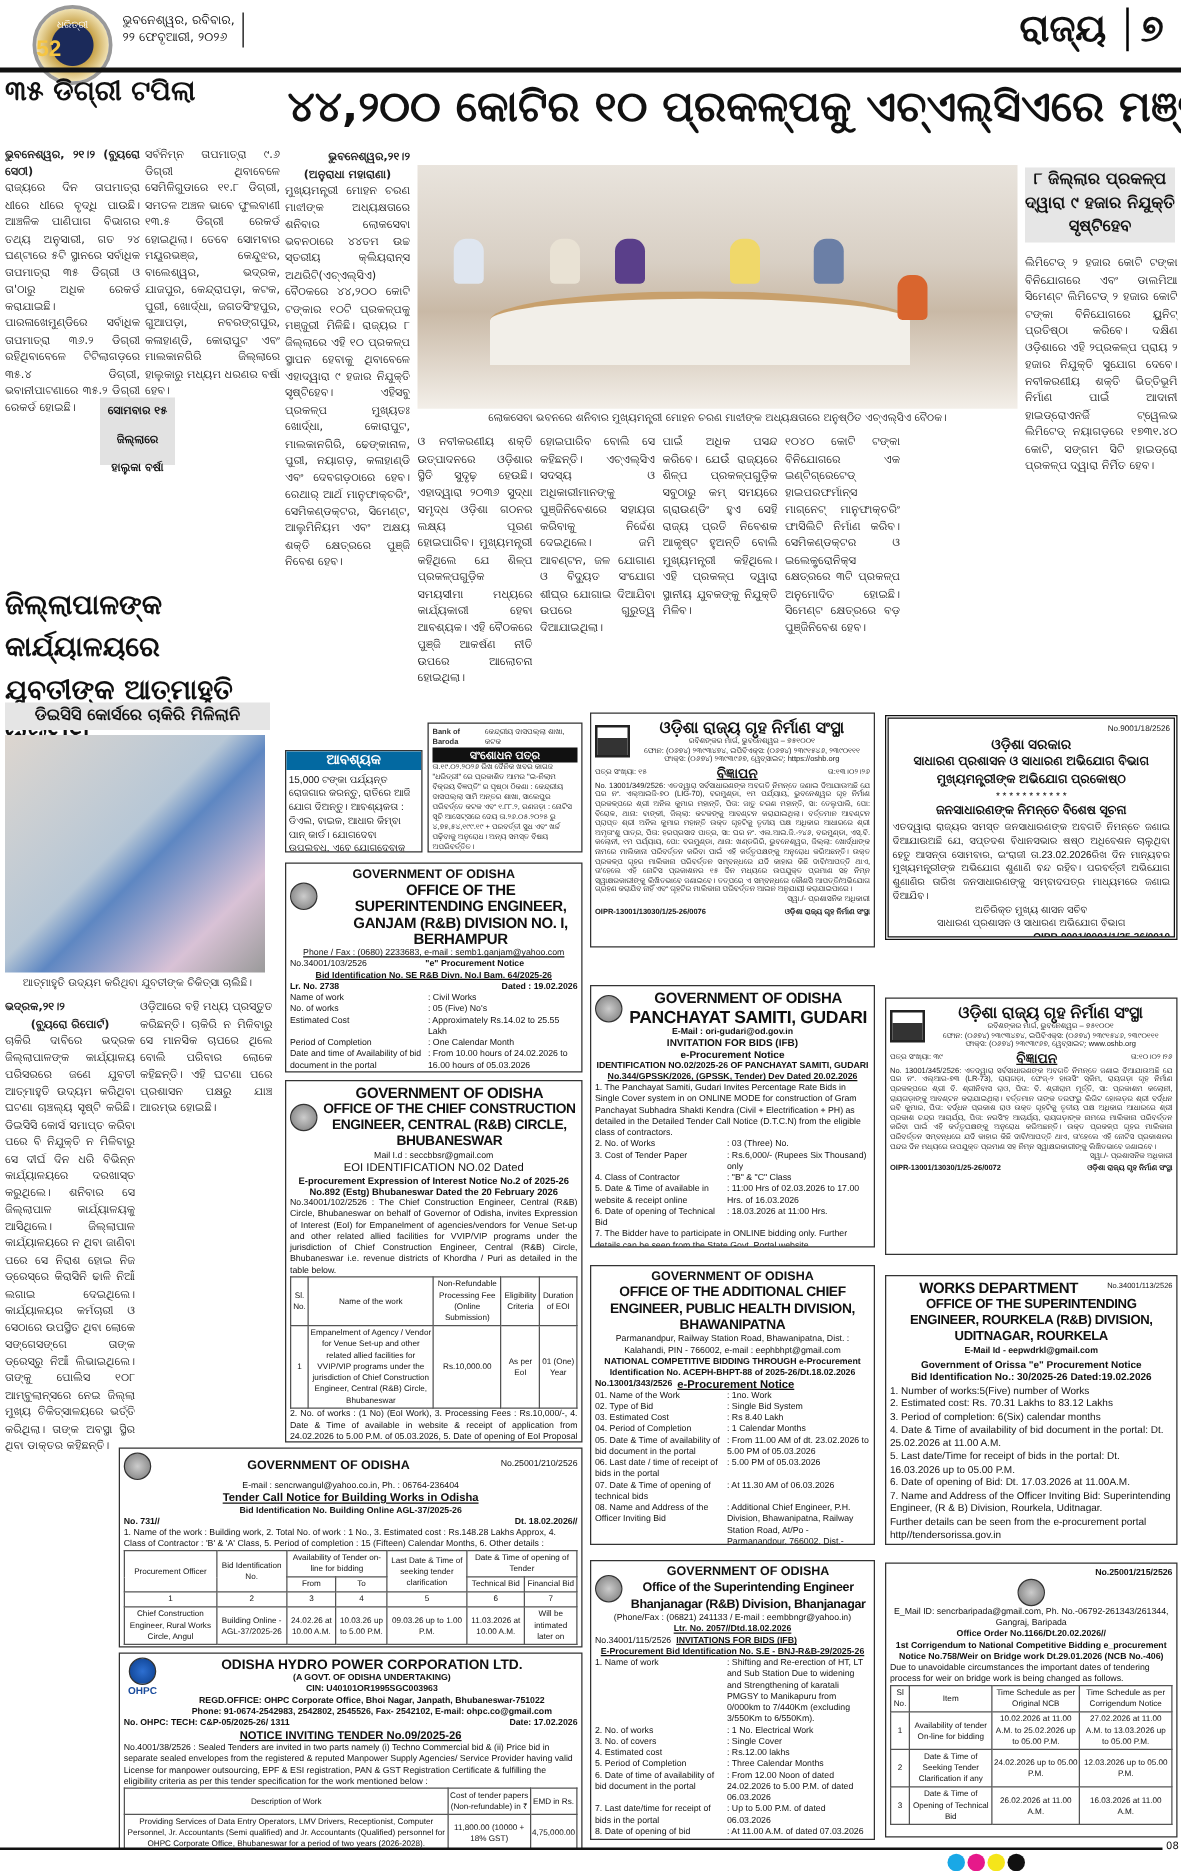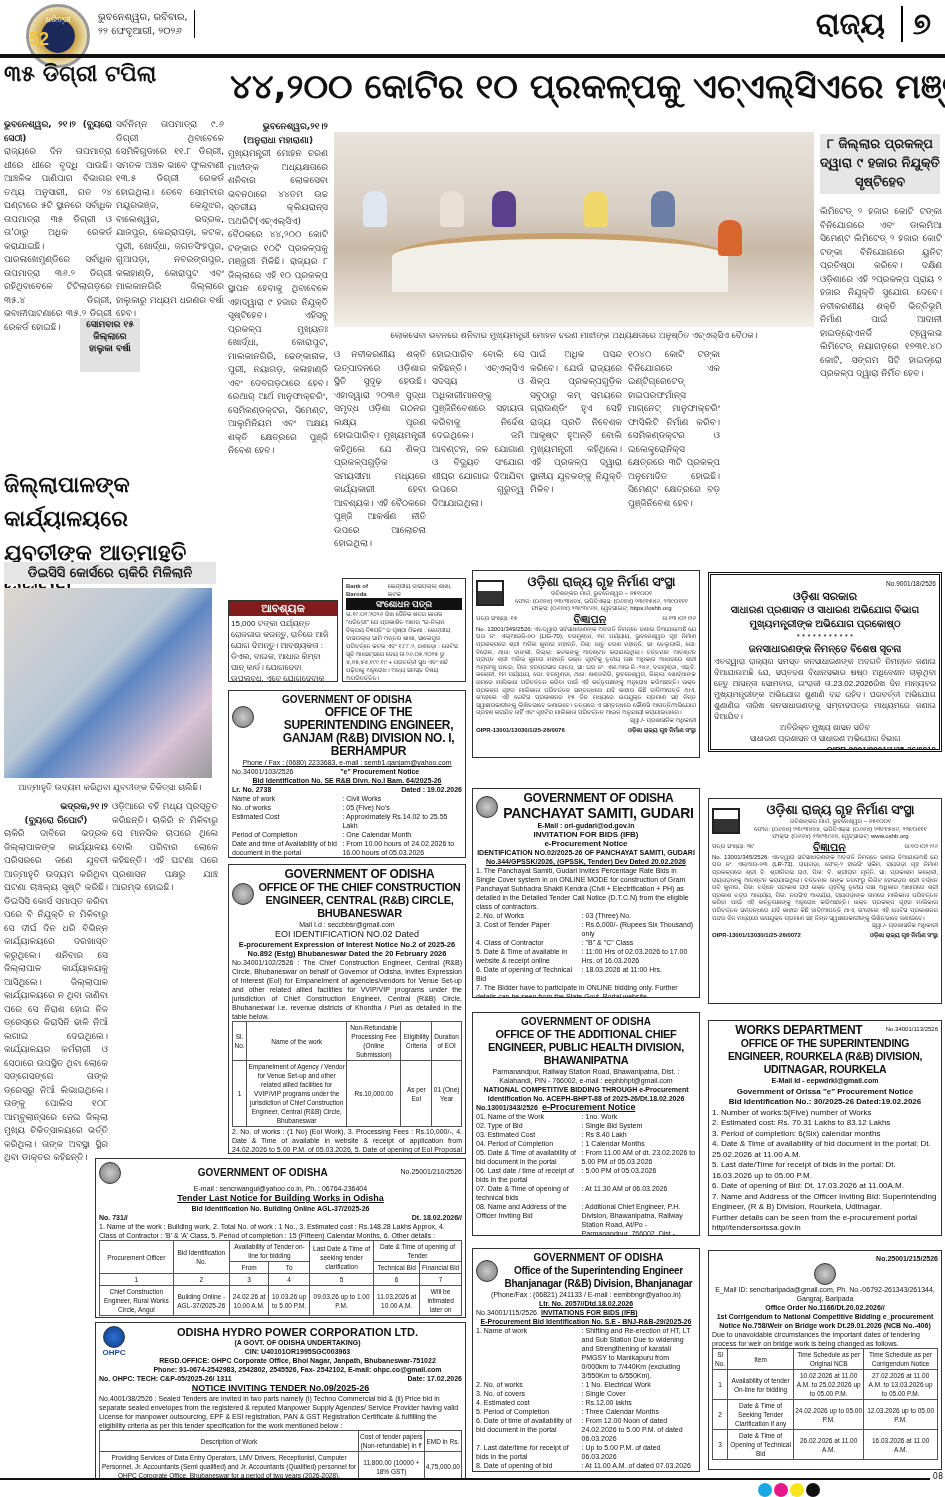--- a/index.html
+++ b/index.html
@@ -56,21 +56,21 @@
 <div class="abs h-small">
   <div>୩୫ ଡିଗ୍ରୀ ଟପିଲା</div>
 </div>
 <div class="abs col" style="left:4px;top:118px;width:108px;height:340px">
   <div class="dateline">ଭୁବନେଶ୍ୱର, ୨୧।୨ (ବ୍ୟୁରୋ ସେଠୀ)</div>
   <div>ରାଜ୍ୟରେ ଦିନ ତାପମାତ୍ରା ଧୀରେ ଧୀରେ ବୃଦ୍ଧି ପାଉଛି। ଆଞ୍ଚଳିକ ପାଣିପାଗ ବିଭାଗର ତଥ୍ୟ ଅନୁସାରୀ, ଗତ ୨୪ ଘଣ୍ଟାରେ ୫ଟି ସ୍ଥାନରେ ସର୍ବାଧିକ ତାପମାତ୍ରା ୩୫ ଡିଗ୍ରୀ ଓ ତା'ଠାରୁ ଅଧିକ ରେକର୍ଡ କରାଯାଇଛି। ପାରଳାଖେମୁଣ୍ଡିରେ ସର୍ବାଧିକ ତାପମାତ୍ରା ୩୬.୨ ଡିଗ୍ରୀ ରହିଥିବାବେଳେ ଟିଟିଲାଗଡ଼ରେ ୩୫.୪ ଡିଗ୍ରୀ, ଭବାନୀପାଟଣାରେ ୩୫.୨ ଡିଗ୍ରୀ ରେକର୍ଡ ହୋଇଛି।</div>
 </div>
 <div class="abs col" style="left:116px;top:118px;width:108px;height:340px">
   <div>ସର୍ବନିମ୍ନ ତାପମାତ୍ରା ୯.୬ ଡିଗ୍ରୀ ଥିବାବେଳେ ସେମିଳିଗୁଡାରେ ୧୧.୮ ଡିଗ୍ରୀ, ସମତଳ ଅଞ୍ଚଳ ଭାବେ ଫୁଲବାଣୀ ୧୩.୫ ଡିଗ୍ରୀ ରେକର୍ଡ ହୋଇଥିଲା। ତେବେ ସୋମବାର ମୟୂରଭଞ୍ଜ, କେନ୍ଦୁଝର, ବାଲେଶ୍ୱର, ଭଦ୍ରକ, ଯାଜପୁର, କେନ୍ଦ୍ରାପଡ଼ା, କଟକ, ପୁରୀ, ଖୋର୍ଦ୍ଧା, ଜଗତସିଂହପୁର, ଗୁଆପଡ଼ା, ନବରଙ୍ଗପୁର, କଳାହାଣ୍ଡି, କୋରାପୁଟ ଏବଂ ମାଲକାନଗିରି ଜିଲ୍ଲାରେ ହାଲୁକାରୁ ମଧ୍ୟମ ଧରଣର ବର୍ଷା ହେବ।</div>
 </div>
-<div class="abs sub-box" style="left:80px;top:318px;width:60px;height:54px;font-size:9px;line-height:12px;background:#e2e2e2">ସୋମବାର ୧୫ ଜିଲ୍ଲାରେ ହାଲୁକା ବର୍ଷା</div>
+<div class="abs sub-box" style="left:80px;top:318px;width:60px;height:54px;font-size:9px;line-height:23px;background:#e2e2e2">ସୋମବାର ୧୫ ଜିଲ୍ଲାରେ ହାଲୁକା ବର୍ଷା</div>
 
 <div class="abs h-main">୪୪,୨୦୦ କୋଟିର ୧୦ ପ୍ରକଳ୍ପକୁ ଏଚ୍‌ଏଲ୍‌ସିଏରେ ମଞ୍ଜୁରୀ</div>
 <div class="abs col" style="left:228px;top:120px;width:100px;height:435px">
   <div class="dateline" style="text-align:right">ଭୁବନେଶ୍ୱର,୨୧।୨</div>
   <div class="dateline" style="text-align:center">(ଅନୁରାଧା ମହାରାଣା)</div>
   <div>ମୁଖ୍ୟମନ୍ତ୍ରୀ ମୋହନ ଚରଣ ମାଝୀଙ୍କ ଅଧ୍ୟକ୍ଷତାରେ ଶନିବାର ଲୋକସେବା ଭବନଠାରେ ୪୪ତମ ଉଚ୍ଚ ସ୍ତରୀୟ କ୍ଲିୟରାନ୍ସ ଅଥରିଟି(ଏଚ୍‌ଏଲ୍‌ସିଏ) ବୈଠକରେ ୪୪,୨୦୦ କୋଟି ଟଙ୍କାର ୧୦ଟି ପ୍ରକଳ୍ପକୁ ମଞ୍ଜୁରୀ ମିଳିଛି। ରାଜ୍ୟର ୮ ଜିଲ୍ଲାରେ ଏହି ୧୦ ପ୍ରକଳ୍ପ ସ୍ଥାପନ ହେବାକୁ ଥିବାବେଳେ ଏହାଦ୍ୱାରା ୯ ହଜାର ନିଯୁକ୍ତି ସୃଷ୍ଟିହେବ। ଏହିସବୁ ପ୍ରକଳ୍ପ ମୁଖ୍ୟତଃ ଖୋର୍ଦ୍ଧା, କୋରାପୁଟ, ମାଲକାନଗିରି, ଢେଙ୍କାନାଳ, ପୁରୀ, ନୟାଗଡ଼, କଳାହାଣ୍ଡି ଏବଂ ଦେବଗଡ଼ଠାରେ ହେବ। ରେଥାର୍ ଆର୍ଥ ମାନୁଫାକ୍ଚରିଂ, ସେମିକଣ୍ଡକ୍ଟର, ସିମେଣ୍ଟ, ଆଲୁମିନିୟମ ଏବଂ ଅକ୍ଷୟ ଶକ୍ତି କ୍ଷେତ୍ରରେ ପୁଞ୍ଜି ନିବେଶ ହେବ।</div>
 </div>
 <div class="abs photo" style="left:334px;top:132px;width:480px;height:195px">
   <div class="tbl"></div>
   <div class="ppl" style="left:6%;background:#dfe6f0"></div>
@@ -89,28 +89,28 @@
 <div class="abs col" style="left:628px;top:348px;width:92px;height:210px">୧୦୪୦ କୋଟି ଟଙ୍କା ବିନିଯୋଗରେ ଏକ ଇଣ୍ଟିଗ୍ରେଟେଡ୍ ହାଇପରଫର୍ମାନ୍ସ ମାଗ୍ନେଟ୍ ମାନୁଫାକ୍ଚରିଂ ଫାସିଲିଟି ନିର୍ମାଣ କରିବ। ସେମିକଣ୍ଡକ୍ଟର ଓ ଇଲେକ୍ଟ୍ରୋନିକ୍ସ କ୍ଷେତ୍ରରେ ୩ଟି ପ୍ରକଳ୍ପ ଅନୁମୋଦିତ ହୋଇଛି। ସିମେଣ୍ଟ କ୍ଷେତ୍ରରେ ବଡ଼ ପୁଞ୍ଜିନିବେଶ ହେବ।</div>
 
 <div class="abs" style="left:4px;top:468px;width:220px;font-size:22px;line-height:34px;font-weight:bold">
   <div>ଜିଲ୍ଲାପାଳଙ୍କ କାର୍ଯ୍ୟାଳୟରେ</div>
   <div>ଯୁବତୀଙ୍କ ଆତ୍ମାହୁତି ଉଦ୍ୟମ</div>
 </div>
 <div class="abs sub-box" style="left:4px;top:562px;width:212px;height:22px;font-size:13px;line-height:22px">ଡିଇସିସି କୋର୍ସରେ ଚାକିରି ମିଳିଲାନି</div>
 <div class="abs" style="left:4px;top:588px;width:208px;height:190px;background:linear-gradient(135deg,#ddd6cf,#b7c7d6 45%,#5e87c2 55%,#d9c2d6 80%,#9a9a9a)"></div>
 <div class="abs cap" style="left:4px;top:782px;width:212px">ଆତ୍ମାହୁତି ଉଦ୍ୟମ କରିଥିବା ଯୁବତୀଙ୍କ ଚିକିତ୍ସା ଚାଲିଛି।</div>
 <div class="abs col" style="left:4px;top:800px;width:104px;height:690px">
-  <div class="dateline" style="text-align:right">ଭଦ୍ରକ,୨୧।୨</div>
+  <div class="dateline" style="text-align:left">ଭଦ୍ରକ,୨୧।୨</div>
   <div class="dateline" style="text-align:center">(ବ୍ୟୁରୋ ରିପୋର୍ଟ)</div>
   <div>ଚାକିରି ଦାବିରେ ଭଦ୍ରକ ଜିଲ୍ଲାପାଳଙ୍କ କାର୍ଯ୍ୟାଳୟ ପରିସରରେ ଜଣେ ଯୁବତୀ ଆତ୍ମାହୁତି ଉଦ୍ୟମ କରିଥିବା ଘଟଣା ଚାଞ୍ଚଲ୍ୟ ସୃଷ୍ଟି କରିଛି। ଡିଇସିସି କୋର୍ସ ସମାପ୍ତ କରିବା ପରେ ବି ନିଯୁକ୍ତି ନ ମିଳିବାରୁ ସେ ଦୀର୍ଘ ଦିନ ଧରି ବିଭିନ୍ନ କାର୍ଯ୍ୟାଳୟରେ ଦରଖାସ୍ତ କରୁଥିଲେ। ଶନିବାର ସେ ଜିଲ୍ଲାପାଳ କାର୍ଯ୍ୟାଳୟକୁ ଆସିଥିଲେ। ଜିଲ୍ଲାପାଳ କାର୍ଯ୍ୟାଳୟରେ ନ ଥିବା ଜାଣିବା ପରେ ସେ ନିରାଶ ହୋଇ ନିଜ ଡ୍ରେସ୍‌ରେ କିରାସିନି ଢାଳି ନିଆଁ ଲଗାଇ ଦେଇଥିଲେ। କାର୍ଯ୍ୟାଳୟର କର୍ମଚାରୀ ଓ ସେଠାରେ ଉପସ୍ଥିତ ଥିବା ଲୋକେ ସଙ୍ଗେସଙ୍ଗେ ତାଙ୍କ ଡ୍ରେସ୍‌ରୁ ନିଆଁ ଲିଭାଇଥିଲେ। ତାଙ୍କୁ ପୋଲିସ ୧୦୮ ଆମ୍ବୁଲାନ୍ସରେ ନେଇ ଜିଲ୍ଲା ମୁଖ୍ୟ ଚିକିତ୍ସାଳୟରେ ଭର୍ତ୍ତି କରିଥିଲା। ତାଙ୍କ ଅବସ୍ଥା ସ୍ଥିର ଥିବା ଡାକ୍ତର କହିଛନ୍ତି।</div>
 </div>
 <div class="abs col" style="left:112px;top:800px;width:106px;height:360px">ଓଡ଼ିଆରେ ବହି ମଧ୍ୟ ପ୍ରସ୍ତୁତ କରିଛନ୍ତି। ଚାକିରି ନ ମିଳିବାରୁ ସେ ମାନସିକ ଚାପରେ ଥିଲେ ବୋଲି ପରିବାର ଲୋକେ କହିଛନ୍ତି। ଏହି ଘଟଣା ପରେ ପ୍ରଶାସନ ପକ୍ଷରୁ ଯାଞ୍ଚ ଆରମ୍ଭ ହୋଇଛି।</div>
 
 <div class="abs box" style="left:228px;top:600px;width:110px;height:82px;padding:0;font-size:8px;line-height:11px">
-  <div style="background:#7f1d1d;color:#fff;text-align:center;font-weight:bold;font-size:11px;line-height:15px">ଆବଶ୍ୟକ</div>
+  <div style="background:#0369a1;color:#fff;text-align:center;font-weight:bold;font-size:11px;line-height:15px">ଆବଶ୍ୟକ</div>
   <div style="padding:2px">15,000 ଟଙ୍କା ପର୍ଯ୍ୟନ୍ତ ରୋଜଗାର କରନ୍ତୁ, ରାତିରେ ଆଜି ଯୋଗ ଦିଅନ୍ତୁ। ଆବଶ୍ୟକତା : ଡିଏଲ, ବାଇକ, ଆଧାର କିମ୍ବା ପାନ୍ କାର୍ଡ। ଯୋଗଦେବା ଉପଲବ୍ଧ, ଏବେ ଯୋଗଦେବାକୁ କଲ୍ କରନ୍ତୁ - 08071934927।</div>
 </div>
 
 <div class="abs box" style="left:342px;top:578px;width:124px;height:104px;font-size:6px;line-height:8px">
   <div style="display:flex;justify-content:space-between">
     <span style="font-weight:bold;color:#333">Bank of Baroda</span>
     <span>କେନ୍ଦ୍ରୀୟ ଦାସପଲ୍ଲା ଶାଖା, କଟକ</span>
   </div>
   <div style="background:#111;color:#fff;text-align:center;font-weight:bold;font-size:9px;line-height:12px">ସଂଶୋଧନ ପତ୍ର</div>
   <div>ତା.୧୯.୦୨.୨୦୨୬ ରିଖ ଦୈନିକ ଖବର କାଗଜ "ଧରିତ୍ରୀ" ରେ ପ୍ରକାଶିତ ଆମର "ଇ-ନିଲାମ ବିକ୍ରୟ ବିଜ୍ଞପ୍ତି" ର ପୃଷ୍ଠା ଠିକଣା : କେନ୍ଦ୍ରୀୟ ଦାସପଲ୍ଲା ସାମି ଅନ୍ତର ଶାଖା, ସାଲେପୁର ପରିବର୍ତ୍ତେ କଟକ ଏବଂ ୧.୮୮.୨, ରଣଜଡ଼ା : ନୋଟିସ ସୂଚି ଆସେଟ୍‌ସରେ ଦେୟ ତା.୨୬.୦୫.୨୦୨୫ ରୁ ୪,୭୫,୫୪,୧୯୯.୧୯ + ପରବର୍ତ୍ତୀ ସୁଧ ଏବଂ ଖର୍ଚ୍ଚ ପଢ଼ିବାକୁ ଅନୁରୋଧ। ଅନ୍ୟ ସମସ୍ତ ବିଷୟ ଅପରିବର୍ତ୍ତିତ।</div>
@@ -203,21 +203,21 @@
   <div style="display:flex;align-items:center;gap:4px">
     <span class="emb"></span>
     <div style="flex:1">
       <div style="display:flex">
           <h4 style="flex:1">GOVERNMENT OF ODISHA</h4>
           <span>No.25001/210/2526</span>
         </div>
     </div>
   </div>
   <div class="c">E-mail : sencrwangul@yahoo.co.in, Ph. : 06764-236404</div>
-  <div class="c u" style="font-size:9px;line-height:11px">Tender Last Notice for Building Works in Odisha</div>
+  <div class="c u" style="font-size:9px;line-height:11px">Tender Call Notice for Building Works in Odisha</div>
   <div class="c" style="font-weight:bold">Bid Identification No. Building Online AGL-37/2025-26</div>
   <div style="display:flex;justify-content:space-between;font-weight:bold">
       <span>No. 731//</span>
       <span>Dt. 18.02.2026//</span>
     </div>
   <div>1. Name of the work : Building work, 2. Total No. of work : 1 No., 3. Estimated cost : Rs.148.28 Lakhs Approx, 4. Class of Contractor : 'B' &amp; 'A' Class, 5. Period of completion : 15 (Fifteen) Calendar Months, 6. Other details :</div>
   <table>
     <tbody>
         <tr>
           <th rowspan="2">Procurement Officer</th>

